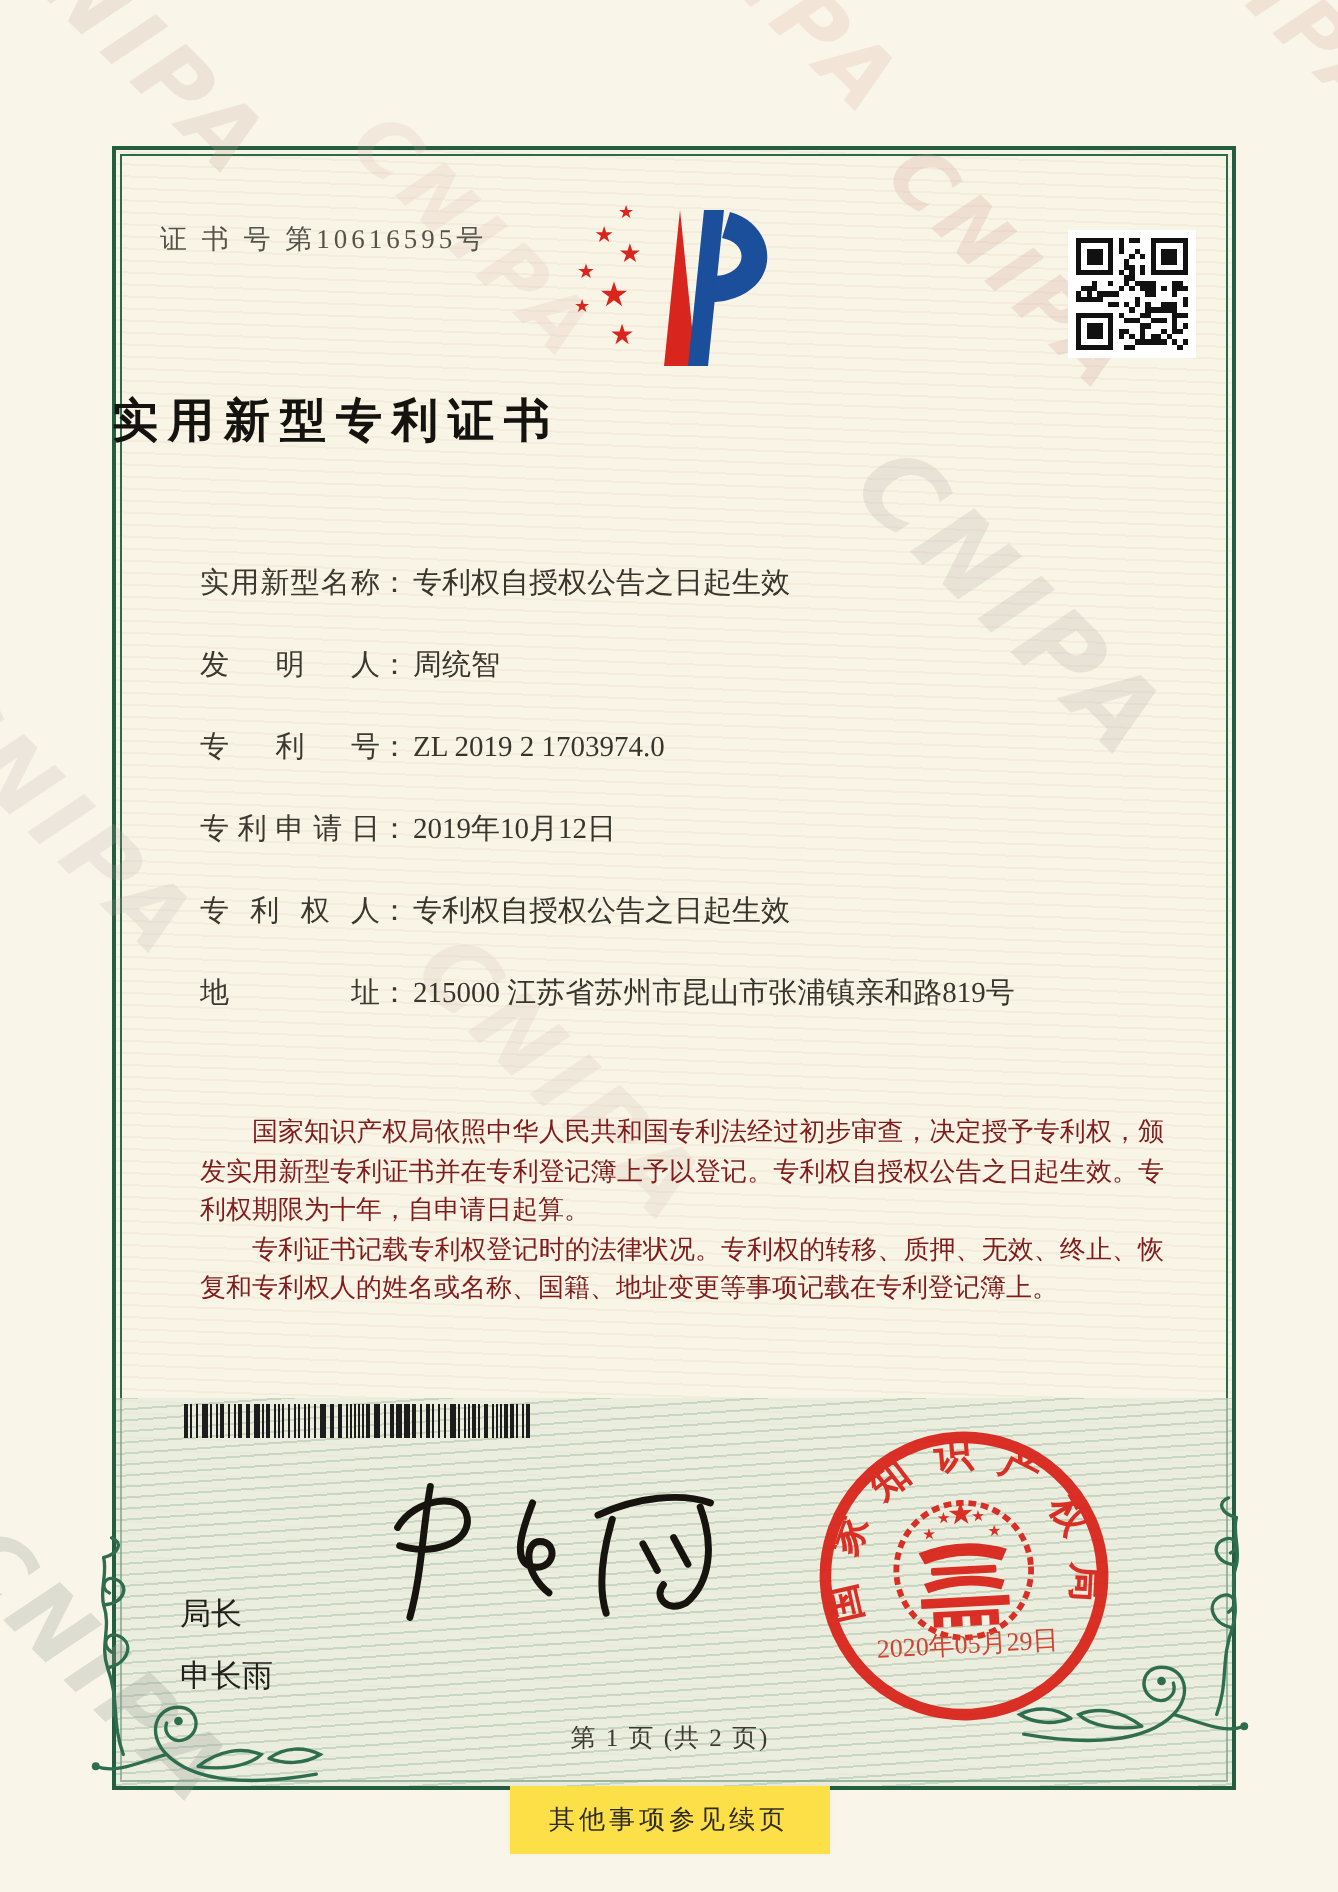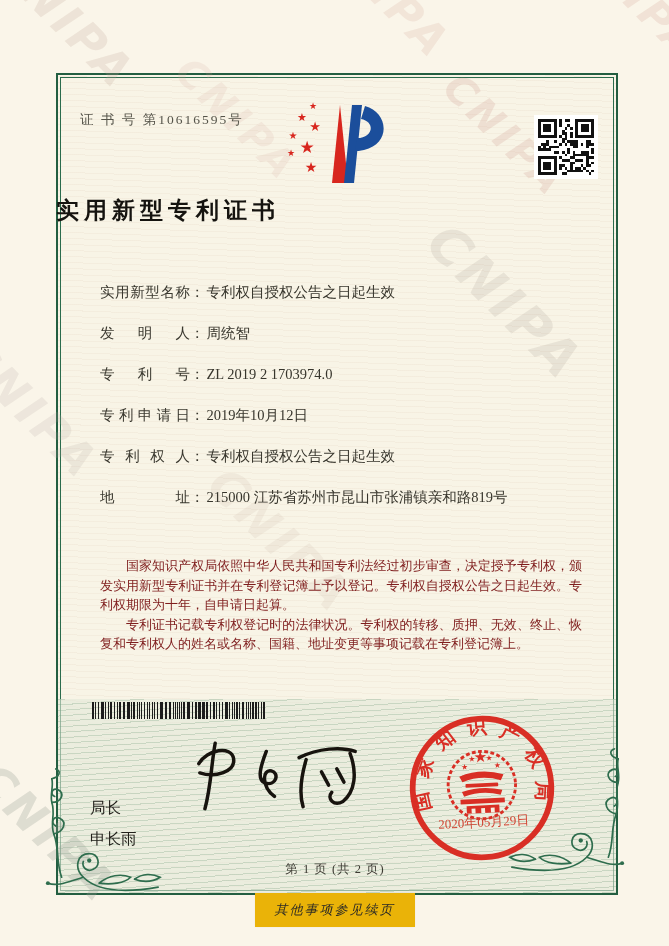--- a/index.html
+++ b/index.html
@@ -89,24 +89,23 @@
     position:absolute;left:0;right:0;bottom:13px;text-align:center;
     font-size:12.5px;color:#3c3a32;letter-spacing:1px;
   }
 
   .corner-ornament{position:absolute;width:128px;height:133px;z-index:4;}
   .corner-ornament.left{left:40px;top:762px;}
   .corner-ornament.right{left:502px;top:742px;transform:scaleX(-1);}
 
   .note-box{
     position:absolute;top:893px;left:50%;transform:translateX(-50%);
-    background:#eab308;padding:8px 20px;z-index:3;
+    background:#fde047;padding:8px 20px;z-index:3;
     font-size:13px;color:#2e2c25;letter-spacing:2px;white-space:nowrap;
     box-shadow:0 0 2px rgba(0,0,0,0.05);
-    font-style:italic;
   }
 </style>
 </head>
 <body>
 
 <div class="page">
 
   <div class="cert-bg">
     <div class="wave-band"></div>
   </div>

